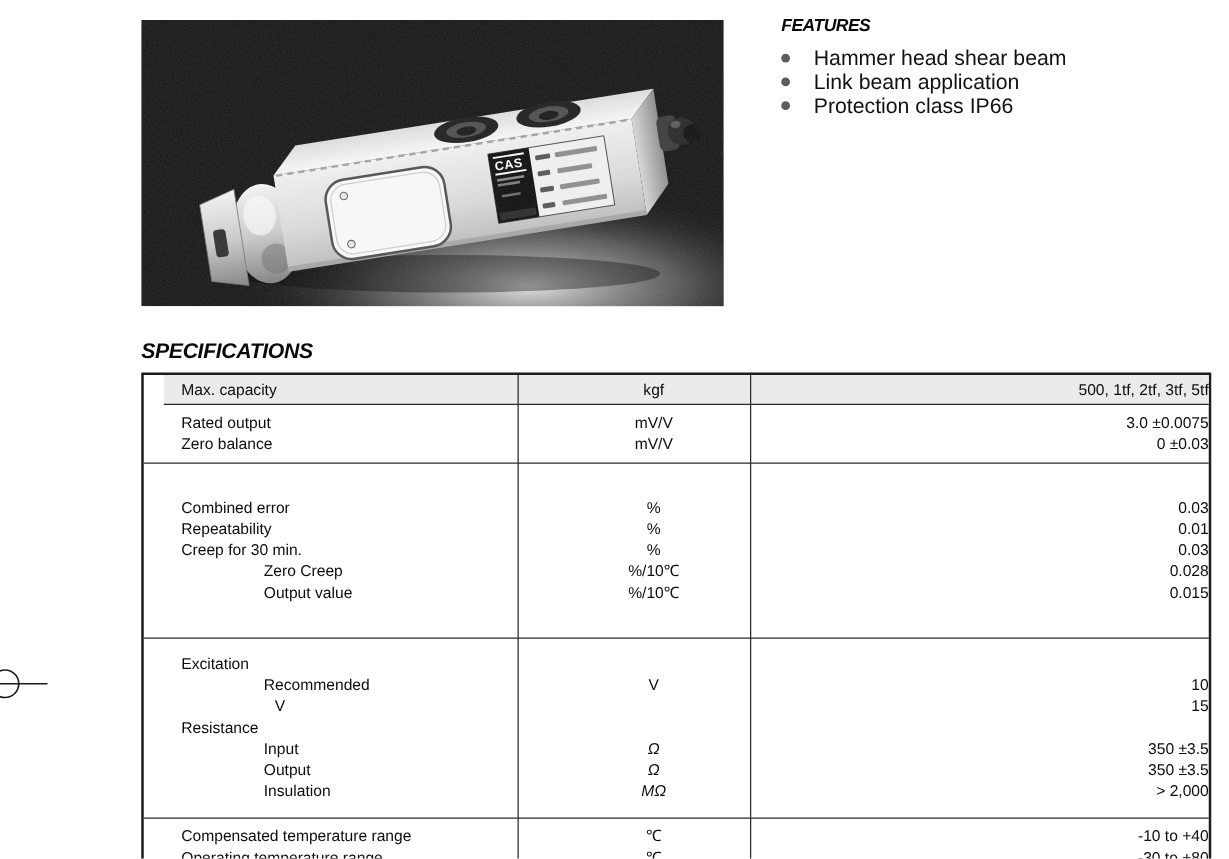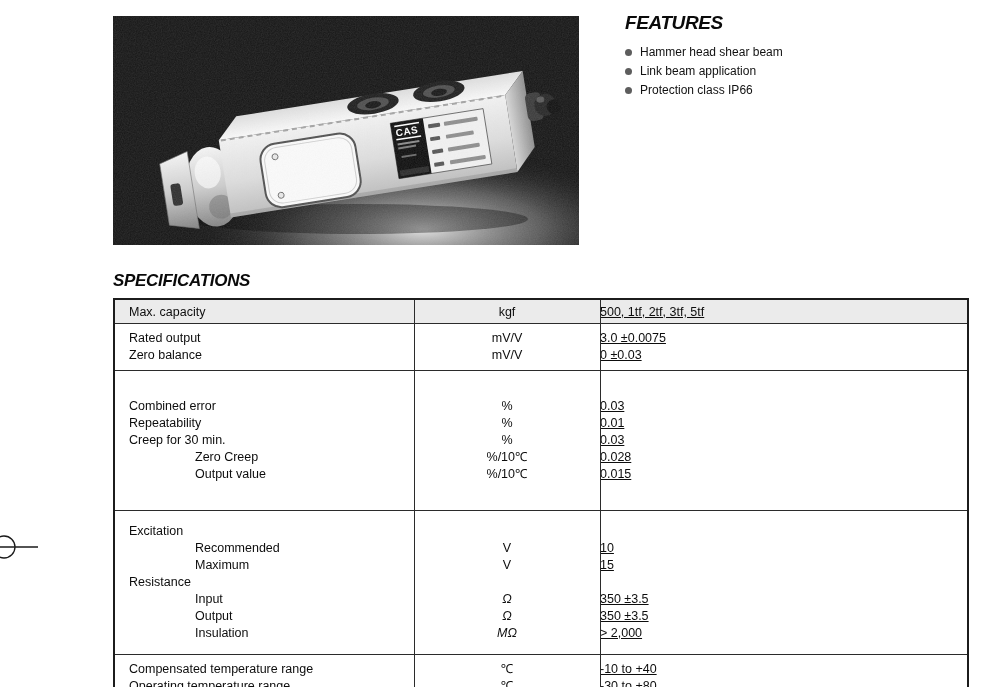--- a/index.html
+++ b/index.html
@@ -11,43 +11,43 @@
 
   
   .regmark { position:absolute; left:0; top:524px; }
 
   
   .photo { position:absolute; left:113px; top:16px; width:466px; height:229px; }
 
   
   .features { position:absolute; left:625px; top:12px; width:345px; }
   .features-title {
-    font-size:19px; font-style:italic; font-weight:700; letter-spacing:-0.4px;
+    font-size:14px; font-style:italic; font-weight:700; letter-spacing:-0.4px;
     margin-bottom:9px; color:#0a0a0a;
   }
   .features-list { list-style:none; }
-  .feature-item { display:flex; align-items:center; gap:8px; font-size:12px; line-height:19px; color:#111; }
+  .feature-item { display:flex; align-items:center; gap:19px; font-size:17px; line-height:19px; color:#111; }
   .bullet { width:7px; height:7px; border-radius:50%; background:#5d5d5d; flex:none; }
 
   
   .specs-title {
     position:absolute; left:113px; top:271px;
     font-size:17px; font-style:italic; font-weight:700; letter-spacing:-0.3px; color:#0a0a0a;
   }
   .spec-table {
     position:absolute; left:113px; top:298px; width:856px;
     border:2px solid #1c1c1c; background:#fff; font-size:12.5px; color:#0d0d0d;
   }
   .vline { position:absolute; top:0; bottom:0; width:1px; background:#2b2b2b; z-index:2; }
   .v1 { left:299px; } .v2 { left:485px; }
-  .trow { display:flex; line-height:17px; }
+  .trow { display:flex; line-height:17px;margin-left:16px; }
   .c1 { width:299px; padding-left:14px; text-align:left; }
   .c1.indent { padding-left:80px; }
   .c2 { width:186px; text-align:center; }
-  .c3 { flex:1; text-align:left;text-decoration:underline; }
+  .c3 { flex:1; text-align:right; }
   .u-italic { font-style:italic; }
   .thead { height:24px; align-items:center; background:#ebebeb; border-bottom:1px solid #2b2b2b; line-height:normal; }
   .tgroup { padding:6px 0; }
   .tgroup + .tgroup { border-top:1px solid #2b2b2b; }
   .g2 { padding:27px 0; }
   .g3 { padding:12px 0; }
 </style>
 </head>
 <body>
 
@@ -237,21 +237,20 @@
         <div class="c1">Excitation</div>
         <div class="c2"></div>
         <div class="c3"></div>
       </div>
       <div class="trow">
         <div class="c1 indent">Recommended</div>
         <div class="c2">V</div>
         <div class="c3">10</div>
       </div>
       <div class="trow">
-        <div class="c1 indent">Maximum</div>
         <div class="c2">V</div>
         <div class="c3">15</div>
       </div>
       <div class="trow">
         <div class="c1">Resistance</div>
         <div class="c2"></div>
         <div class="c3"></div>
       </div>
       <div class="trow">
         <div class="c1 indent">Input</div>

